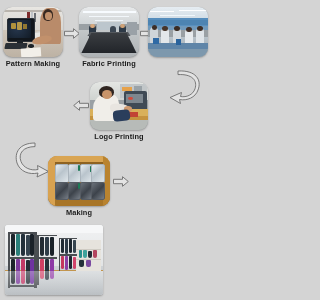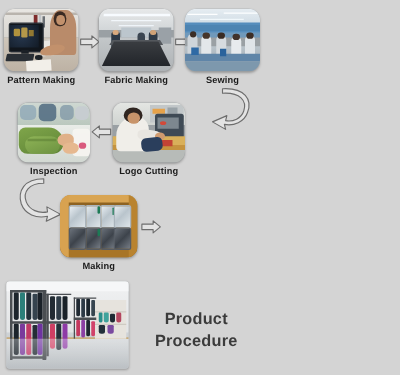--- a/index.html
+++ b/index.html
@@ -230,21 +230,21 @@
         <div class="p fc-rack"></div>
         <div class="p fc-m1"></div>
           <div class="p fc-m1h"></div>
         <div class="p fc-m3"></div>
         <div class="p fc-m2"></div>
           <div class="p fc-m2h"></div>
         <div class="p fc-tabletop"></div>
         <div class="p fc-table"></div>
       </div>
     </div>
-    <div class="caption" style="top:52px;">Fabric Making</div>
+    <div class="caption" style="top:52px;">Fabric Printing</div>
   </div>
 
   <div class="arrow" style="left:140px;top:28px;">
     <svg width="16" height="11" viewBox="0 0 16 11">
       <path d="M0.5 3.3 H9.5 V0.7 L15.3 5.5 L9.5 10.3 V7.7 H0.5 Z" fill="#e3e3e3" stroke="#6d6d6d" stroke-width="0.9" stroke-linejoin="round"></path>
     </svg>
   </div>
 
   <div class="step" style="left:148px;top:7px;width:60px;height:60px;">
     <div class="thumb" style="width:60px;height:50px;">
@@ -265,51 +265,30 @@
         <div class="p sw-w4"></div>
           <div class="p sw-h4"></div>
         <div class="p sw-w5"></div>
           <div class="p sw-h5"></div>
         <div class="p sw-bench"></div>
         <div class="p sw-box1"></div>
           <div class="p sw-box2"></div>
         <div class="p sw-blue3"></div>
       </div>
     </div>
-    <div class="caption" style="top:52px;">Sewing</div>
   </div>
 
   <div class="arrow" style="left:166px;top:68px;">
     <svg width="40" height="38" viewBox="0 0 40 38">
       <path d="M12 3 C30 2, 36 12, 32 22 C29.5 29.5, 21 33, 13.5 31.5
                L14.5 35.5 L4 29.5 L15.5 24.5 L14.5 28.5
                C20.5 29.6, 27 26.8, 29 20.8 C31.8 12.4, 26 5.8, 12 6.6 Z" fill="#e3e3e3" stroke="#6d6d6d" stroke-width="0.9" stroke-linejoin="round"></path>
     </svg>
   </div>
 
-  <div class="step" style="left:14px;top:82px;width:58px;height:58px;">
-    <div class="thumb" style="width:58px;height:48px;">
-      <div class="sc">
-        <div class="p in-bg"></div>
-        <div class="p in-blur1"></div>
-          <div class="p in-blur2"></div>
-        <div class="p in-blur3"></div>
-          <div class="p in-blur4"></div>
-        <div class="p in-table"></div>
-        <div class="p in-garm"></div>
-          <div class="p in-garm2"></div>
-          <div class="p in-fold"></div>
-        <div class="p in-bag"></div>
-        <div class="p in-hand1"></div>
-          <div class="p in-hand2"></div>
-        <div class="p in-logo"></div>
-      </div>
-    </div>
-    <div class="caption" style="top:50px;">Inspection</div>
-  </div>
 
   <div class="arrow" style="left:73px;top:100px;">
     <svg width="16" height="11" viewBox="0 0 16 11">
       <path d="M15.5 3.3 H6.5 V0.7 L0.7 5.5 L6.5 10.3 V7.7 H15.5 Z" fill="#e3e3e3" stroke="#6d6d6d" stroke-width="0.9" stroke-linejoin="round"></path>
     </svg>
   </div>
 
   <div class="step" style="left:90px;top:82px;width:58px;height:58px;">
     <div class="thumb" style="width:58px;height:48px;">
       <div class="sc">
@@ -325,21 +304,21 @@
           <div class="p lp-bench2"></div>
           <div class="p lp-red"></div>
         <div class="p lp-body"></div>
         <div class="p lp-head"></div>
           <div class="p lp-face"></div>
         <div class="p lp-arm"></div>
           <div class="p lp-hand"></div>
         <div class="p lp-cloth"></div>
       </div>
     </div>
-    <div class="caption" style="top:50px;">Logo Cutting</div>
+    <div class="caption" style="top:50px;">Logo Printing</div>
   </div>
 
   <div class="arrow" style="left:13px;top:140px;">
     <svg width="42" height="40" viewBox="0 0 42 40">
       <path d="M22 3 C6 3, 1 13, 4 23 C7 31.5, 16 35, 25 33
                L24 37 L35.5 31.5 L24.5 25.5 L25 29.5
                C18 31, 10.5 28, 8 21.5 C5 13.5, 10 6.6, 22 6.6 Z" fill="#e3e3e3" stroke="#6d6d6d" stroke-width="0.9" stroke-linejoin="round"></path>
     </svg>
   </div>
 
@@ -427,18 +406,14 @@
       <div class="gar" style="left:41%;top:17%;width:3.8%;height:28%;background:#2f3c47;"></div>
       <div class="gar" style="left:46%;top:17%;width:3.8%;height:27%;background:#1a2229;"></div>
       <div class="gar" style="left:36%;top:49%;width:3.8%;height:28%;background:#cf3f63;"></div>
       <div class="gar" style="left:41%;top:49%;width:3.8%;height:29%;background:#243039;"></div>
       <div class="gar" style="left:46%;top:49%;width:3.8%;height:28%;background:#8e3aa6;"></div>
 
       <div class="p sh-floorg"></div>
     </div>
   </div>
 
-  <div class="brand" style="left:108px;top:246px;width:98px;">
-    <div>Product</div>
-    <div>Procedure</div>
-  </div>
 
 </div>
 
 </body></html>

